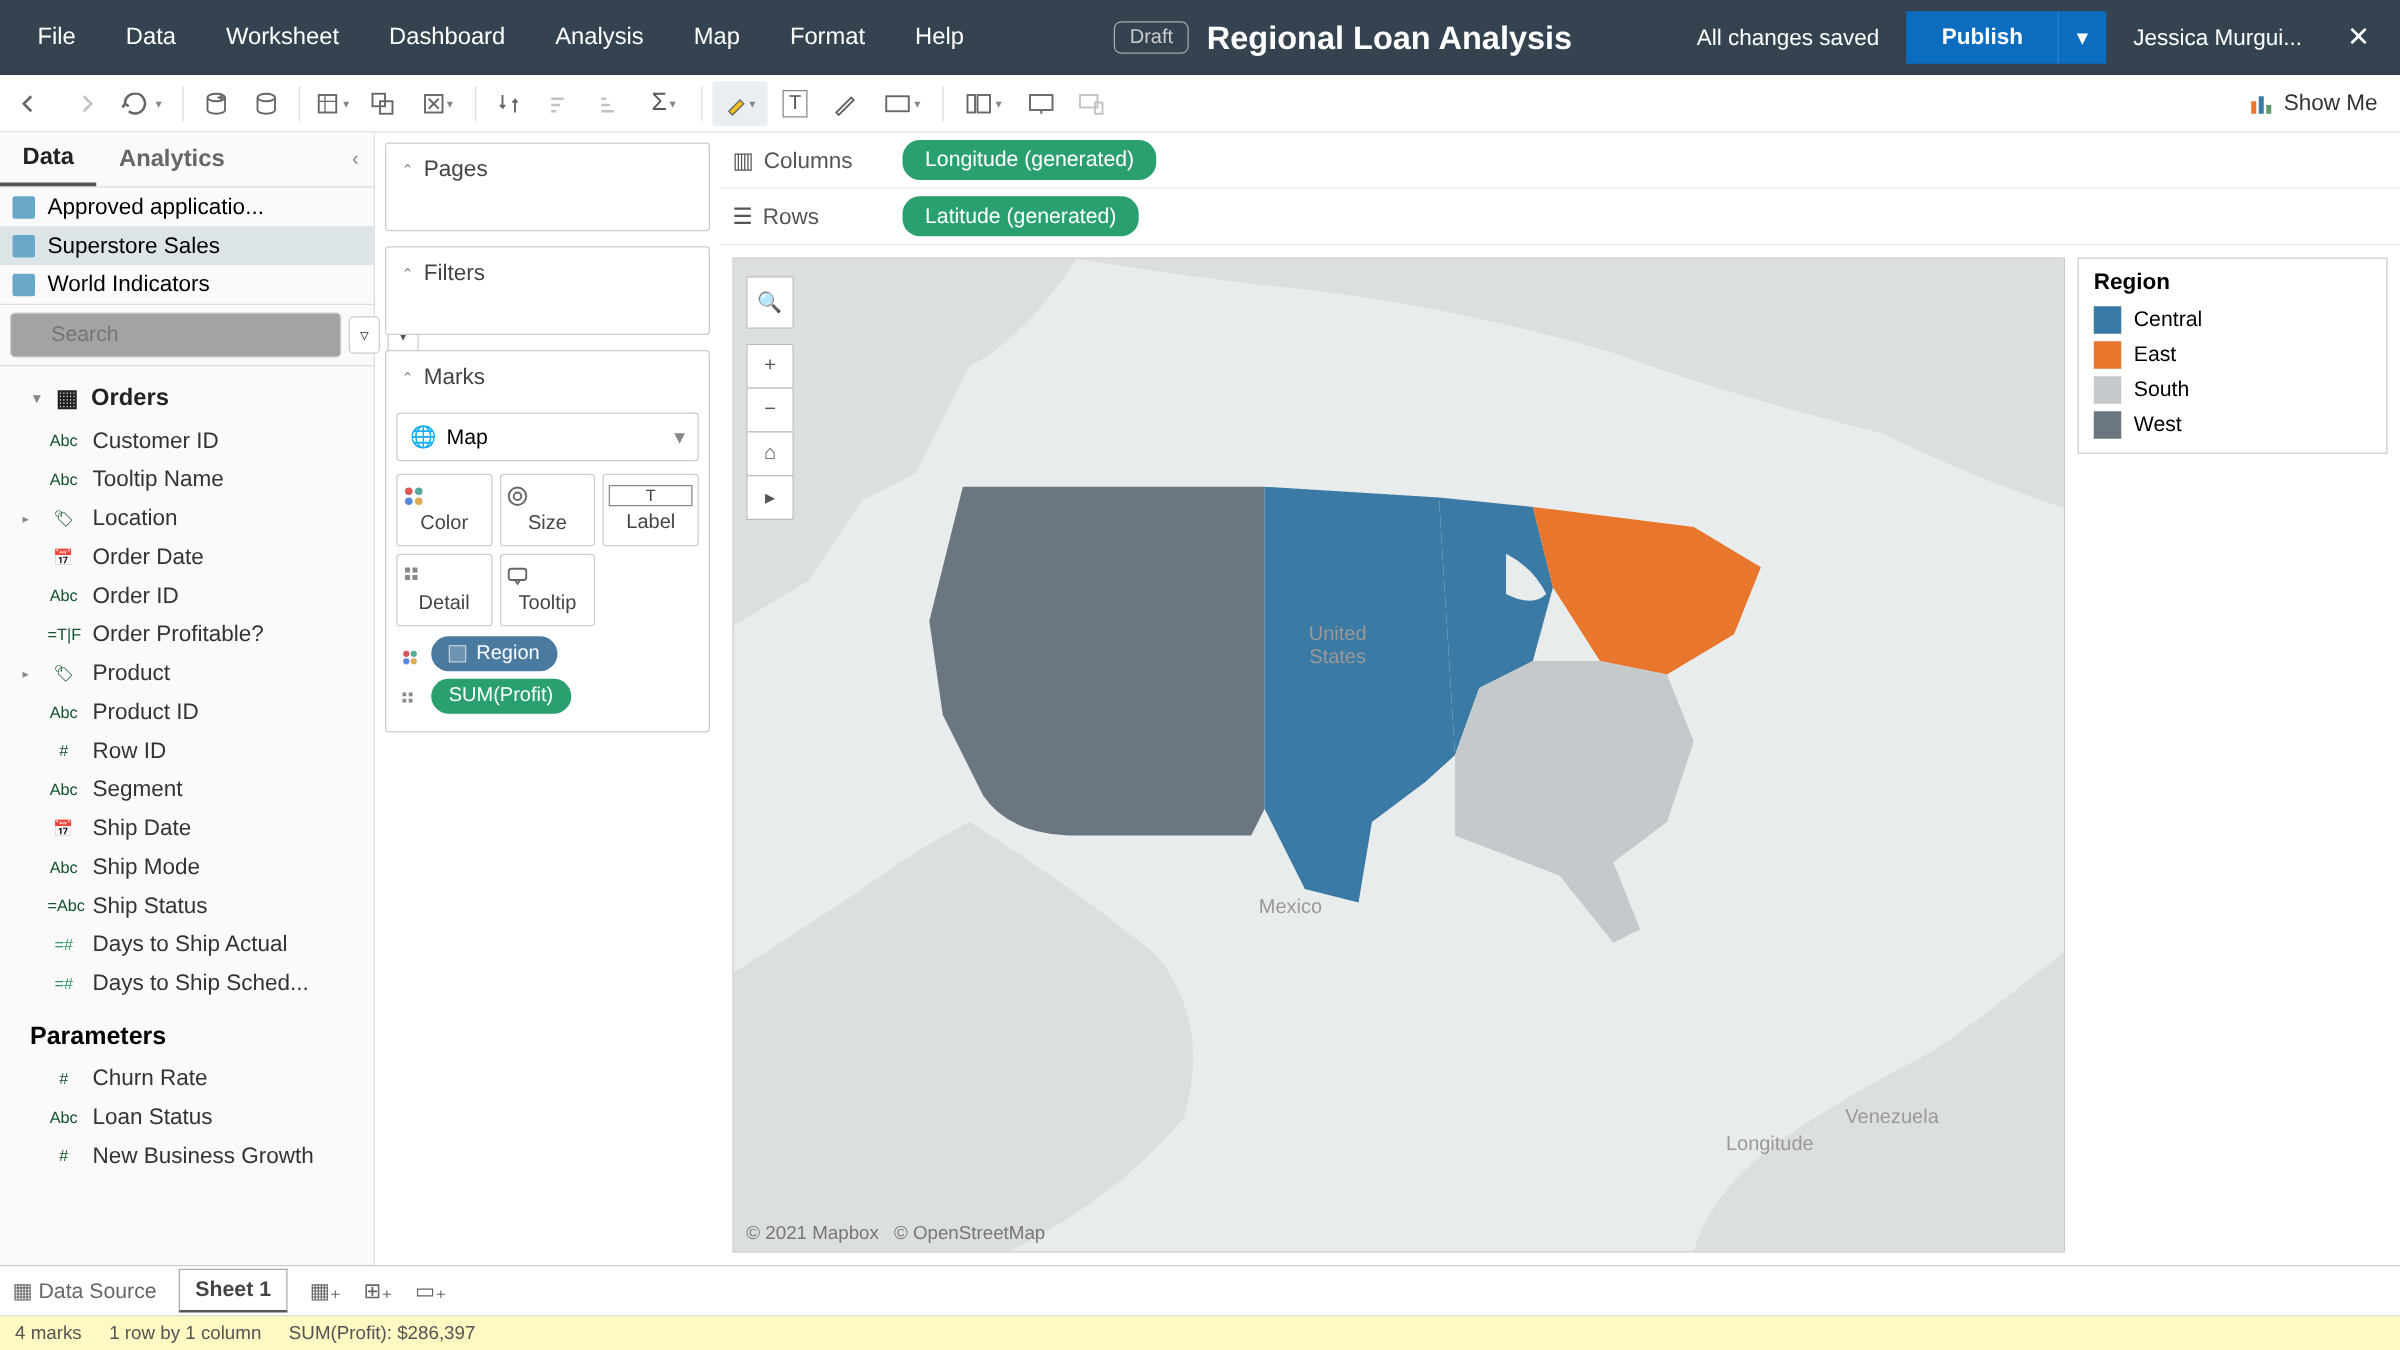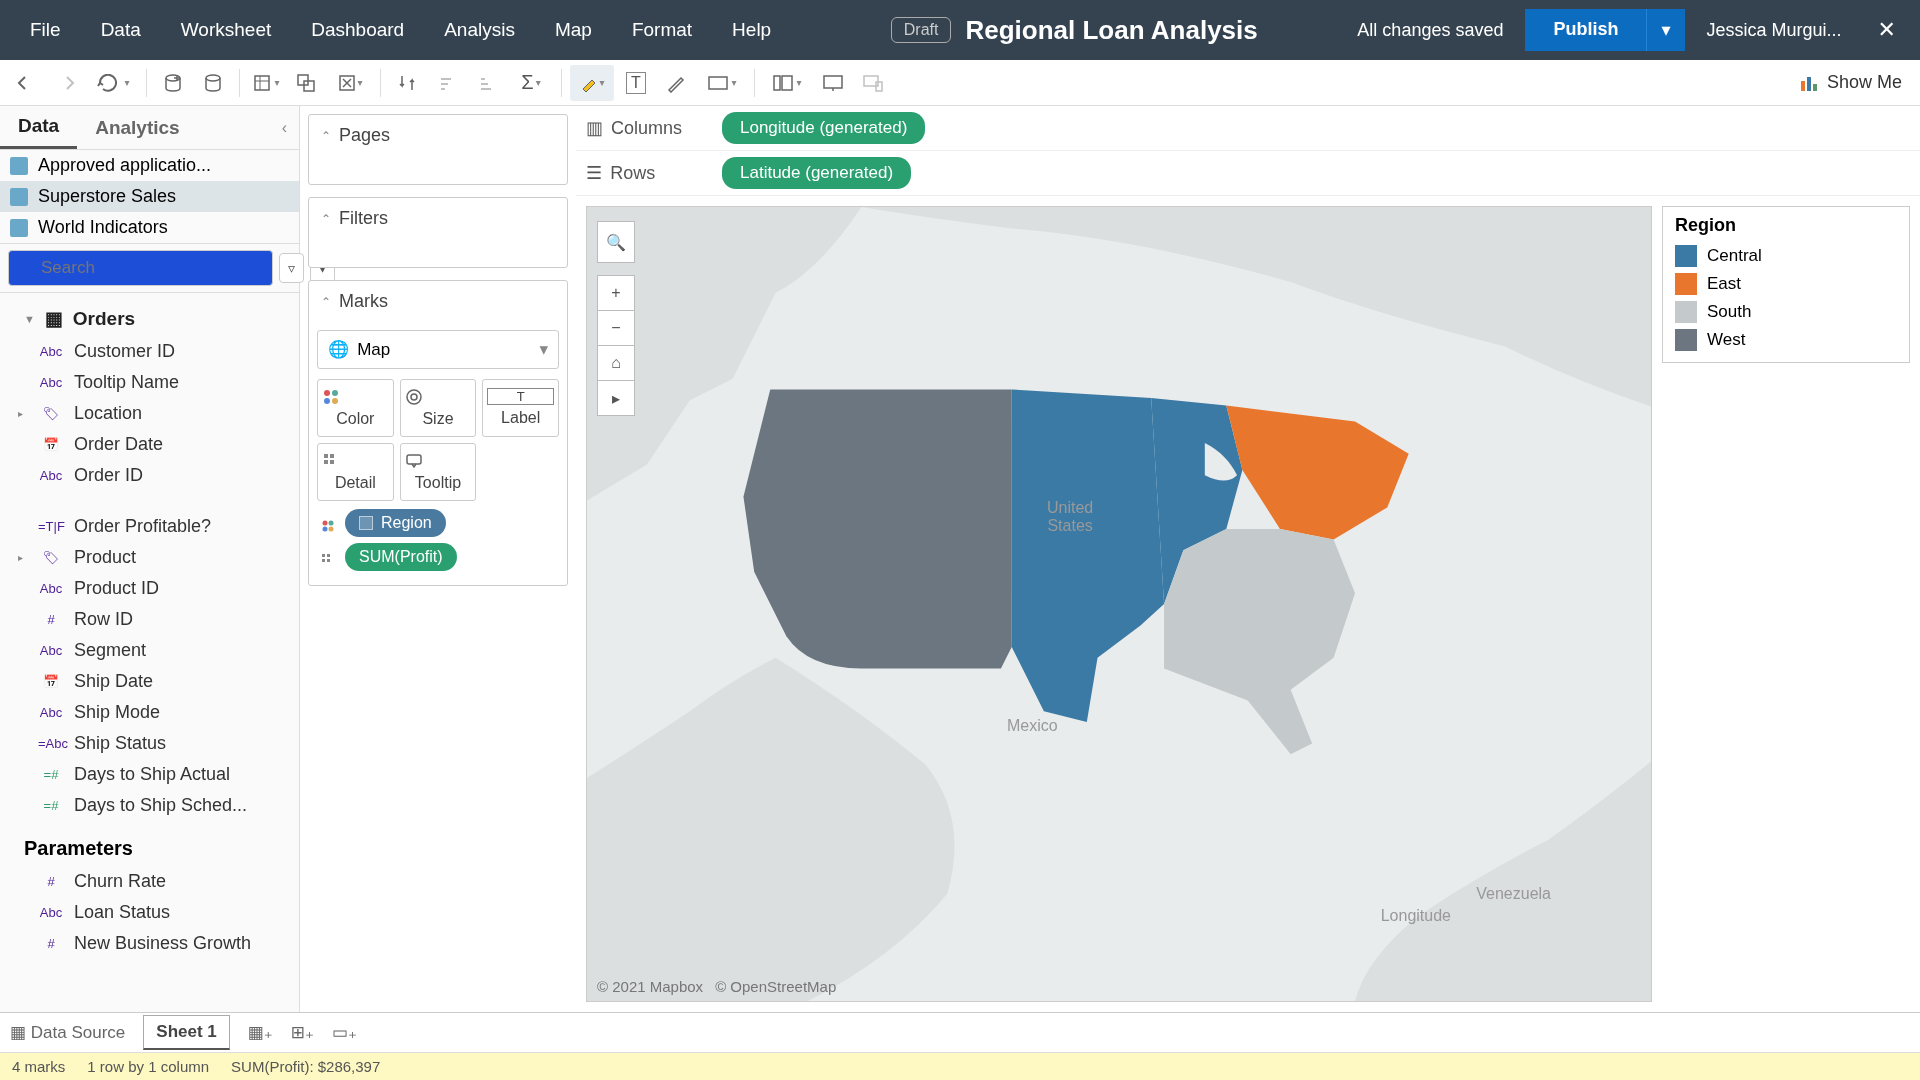--- a/index.html
+++ b/index.html
@@ -31,28 +31,28 @@
 .sb { width:300px; border-right:1px solid #ddd; display:flex; flex-direction:column; background:#fafafa; }
 .sb-tabs { display:flex; border-bottom:1px solid #ddd; height:44px; align-items:stretch; }
 .sb-tab { padding:10px 18px; font-size:19px; font-weight:600; color:#666; cursor:pointer; display:flex; align-items:center; }
 .sb-tab.act { color:#222; border-bottom:3px solid #555; }
 .sb-collapse { margin-left:auto; padding:10px 12px; color:#888; cursor:pointer; display:flex; align-items:center; }
 .ds-list { border-bottom:1px solid #ddd; max-height:98px; overflow:hidden; }
 .ds-item { display:flex; align-items:center; gap:10px; padding:5px 10px; font-size:18px; cursor:pointer; }
 .ds-item.sel { background:#dde4e8; }
 .ds-ico { width:18px; height:18px; background:#6aa8c9; border-radius:2px; flex-shrink:0; }
 .search-row { display:flex; align-items:center; padding:6px 8px; border-bottom:1px solid #ddd; gap:6px; }
-.search-in { flex:1; border:1px solid #ccc; border-radius:4px; padding:7px 10px 7px 32px; font-size:17px; background:#1d4ed8; position:relative; }
+.search-in { flex:1; border:1px solid #ccc; border-radius:4px; padding:7px 10px 7px 32px; font-size:17px; background:#a3a3a3; position:relative; }
 .search-wrap { position:relative; flex:1; }
 .search-wrap::before { content:'🔍'; position:absolute; left:10px; top:50%; transform:translateY(-50%); font-size:14px; opacity:.6; }
 .filter-btn { padding:6px 8px; border:1px solid #ccc; border-radius:4px; background:#fff; cursor:pointer; font-size:14px; color:#555; }
 .fields { flex:1; overflow-y:auto; padding:6px 0; }
 .fgrp { padding:8px 14px 6px 24px; font-size:19px; font-weight:700; color:#222; display:flex; align-items:center; gap:10px; }
 .fitem { display:flex; align-items:center; gap:10px; padding:5px 10px 5px 38px; font-size:18px; color:#333; cursor:pointer; }
-.fitem .ico { width:26px; text-align:center; font-size:13px; color:#4c1d95; flex-shrink:0; }
+.fitem .ico { width:26px; text-align:center; font-size:13px; color:#14532d; flex-shrink:0; }
 .fitem.grn .ico { color:#2e9968; }
 .params-hdr { padding:16px 14px 6px 24px; font-size:20px; font-weight:700; }
 
 
 .shelves { width:276px; display:flex; flex-direction:column; gap:12px; padding:8px; }
 .card { border:1px solid #ccc; border-radius:3px; background:#fff; }
 .card-hdr { display:flex; align-items:center; gap:8px; padding:10px 12px; font-size:18px; color:#444; cursor:pointer; }
 .card-hdr .chev { font-size:12px; color:#888; }
 .pages-body { height:28px; }
 .marks-body { padding:8px; }
@@ -301,21 +301,21 @@
             <span>Location</span>
           </div>
           <div class="fitem" style="position: relative;">
             <span class="ico">📅</span>
             <span>Order Date</span>
           </div>
           <div class="fitem" style="position: relative;">
             <span class="ico">Abc</span>
             <span>Order ID</span>
           </div>
-          <div class="fitem" style="position: relative; margin-top: 20px;">
+          <div class="fitem" style="position: relative;">
             <span class="ico">=T|F</span>
             <span>Order Profitable?</span>
           </div>
           <div class="fitem" style="position: relative;">
             <span style="position:absolute;left:18px;font-size:10px;color:#888">▸</span>
             <span class="ico">🏷</span>
             <span>Product</span>
           </div>
           <div class="fitem" style="position: relative;">
             <span class="ico">Abc</span>

